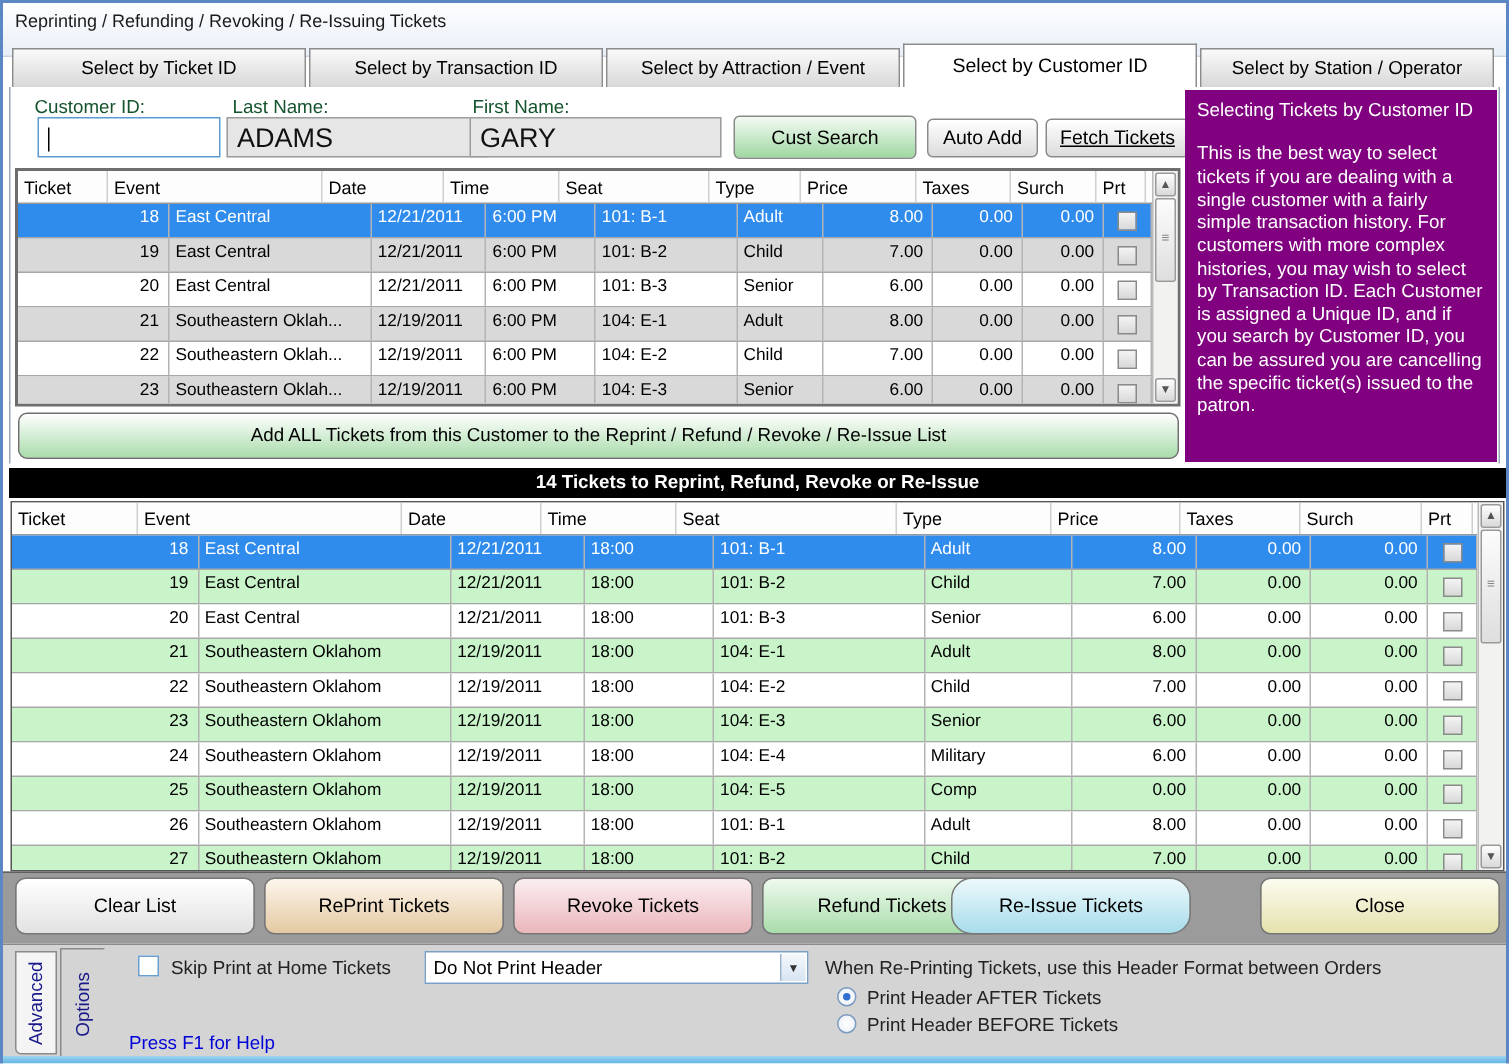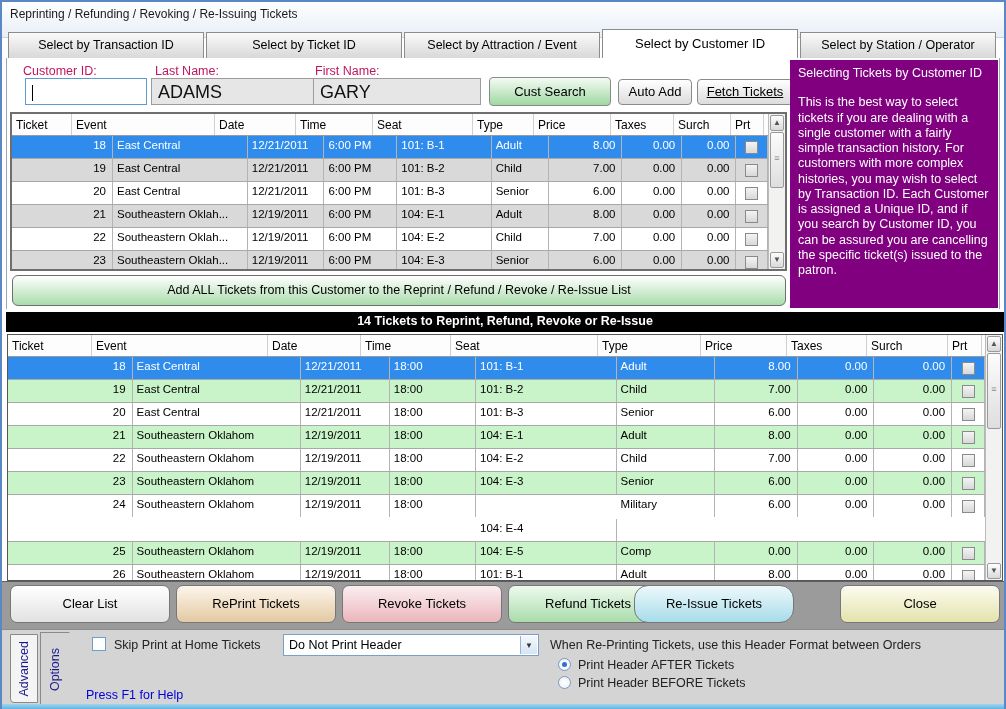--- a/index.html
+++ b/index.html
@@ -19,21 +19,21 @@
   .tab { flex:1; margin-right:2px; background:linear-gradient(#fafafa,#d8d8d8);
     border:1px solid #8c8c8c; border-bottom:1px solid #8c8c8c; text-align:center;
     line-height:24px; font-size:12.5px; cursor:default; }
   .tab.active { background:#fff; border-bottom:1px solid #fff; margin-top:-3px;
     line-height:28px; font-size:13px; }
 
   .content-frame { position:absolute; top:56px; left:4px; right:4px; height:251px;
     background:#fff; border-left:1px solid #9aa7b8; border-right:1px solid #9aa7b8; }
 
   
-  .form-label { position:absolute; font-size:12.5px; color:#be185d; }
+  .form-label { position:absolute; font-size:12.5px; color:#14532d; }
   .field { position:absolute; height:27px; border:1px solid #9c9c9c; background:#e6e6e6;
     font-size:18px; padding:2px 6px; line-height:22px; color:#111; overflow:hidden; }
   .field.editable { background:#fff; border:1px solid #5b9bd1; }
   .caret { display:inline-block; width:1px; height:16px; background:#000; vertical-align:middle; }
 
   .btn { position:absolute; border:1px solid #8a8a8a; border-radius:4px; text-align:center;
     background:linear-gradient(#ffffff,#dcdcdc); font-size:13px; cursor:pointer; }
   .btn-green { background:linear-gradient(#f4fbf4,#9fd8a2); }
 
   
@@ -109,22 +109,22 @@
 </style>
 </head>
 <body>
 
 <div class="window">
   <div class="titlebar">
     <span>Reprinting / Refunding / Revoking / Re-Issuing Tickets</span>
   </div>
 
   <div class="tabstrip" id="tabstrip">
+      <div class="tab">Select by Ticket ID</div>
       <div class="tab">Select by Transaction ID</div>
-      <div class="tab">Select by Ticket ID</div>
       <div class="tab">Select by Attraction / Event</div>
       <div class="tab active">Select by Customer ID</div>
       <div class="tab">Select by Station / Operator</div>
     </div>
 
   <div class="content-frame">
     <div class="form-label" style="left:16px; top:6px;">Customer ID:</div>
     <div class="field editable" style="left:18px; top:20px; width:122px;"><span class="caret"></span><span></span></div>
 
     <div class="form-label" style="left:148px; top:6px;">Last Name:</div>
@@ -352,21 +352,21 @@
             <div class="c num" style="width: 81px;">0.00</div>
             <div class="c prt" style="width: 34px;">
               <div class="cb"></div>
             </div>
           </div>
           <div class="g-row">
             <div class="c num" style="width: 84px;">24</div>
             <div class="c" style="width: 176px;">Southeastern Oklahom</div>
             <div class="c" style="width: 93px;">12/19/2011</div>
             <div class="c" style="width: 90px;">18:00</div>
-            <div class="c" style="width: 147px; margin-top: 24px;">104: E-4</div>
+            <div class="c" style="width: 147px;">104: E-4</div>
             <div class="c" style="width: 103px;">Military</div>
             <div class="c num" style="width: 86px;">6.00</div>
             <div class="c num" style="width: 80px;">0.00</div>
             <div class="c num" style="width: 81px;">0.00</div>
             <div class="c prt" style="width: 34px;">
               <div class="cb"></div>
             </div>
           </div>
           <div class="g-row alt">
             <div class="c num" style="width: 84px;">25</div>

